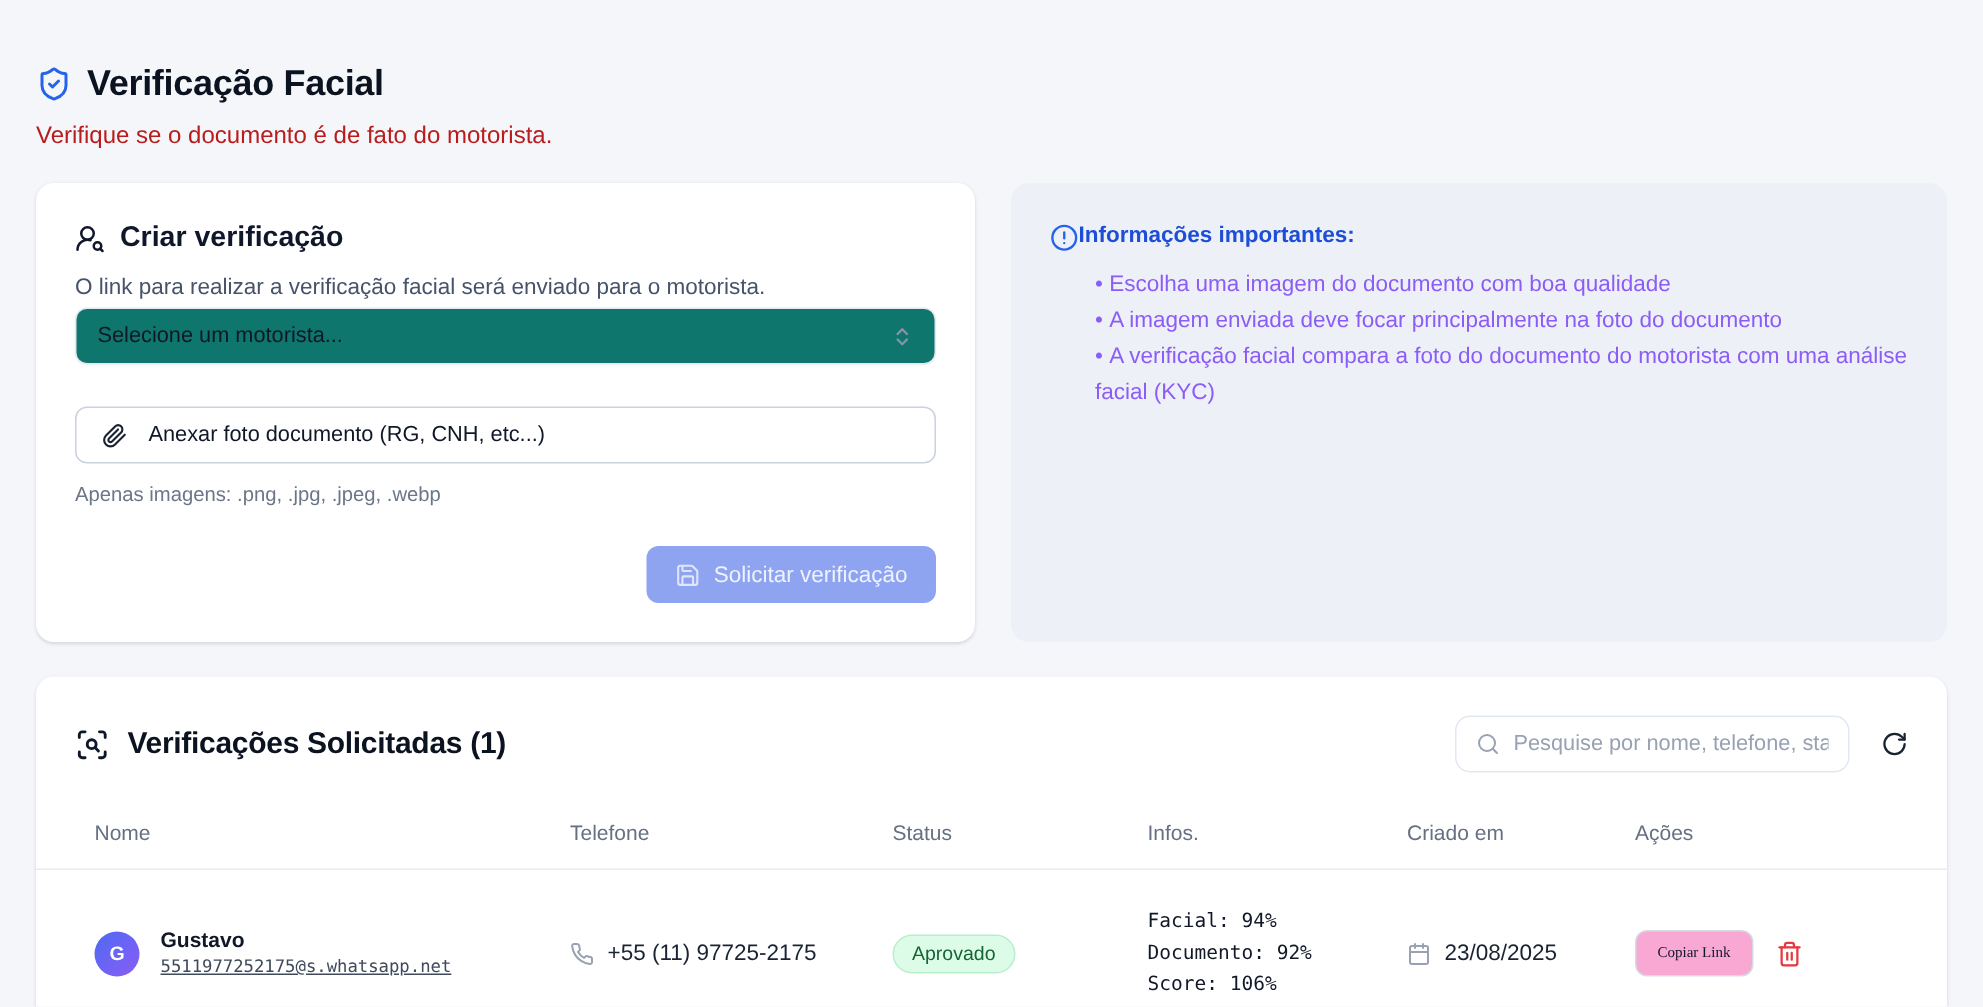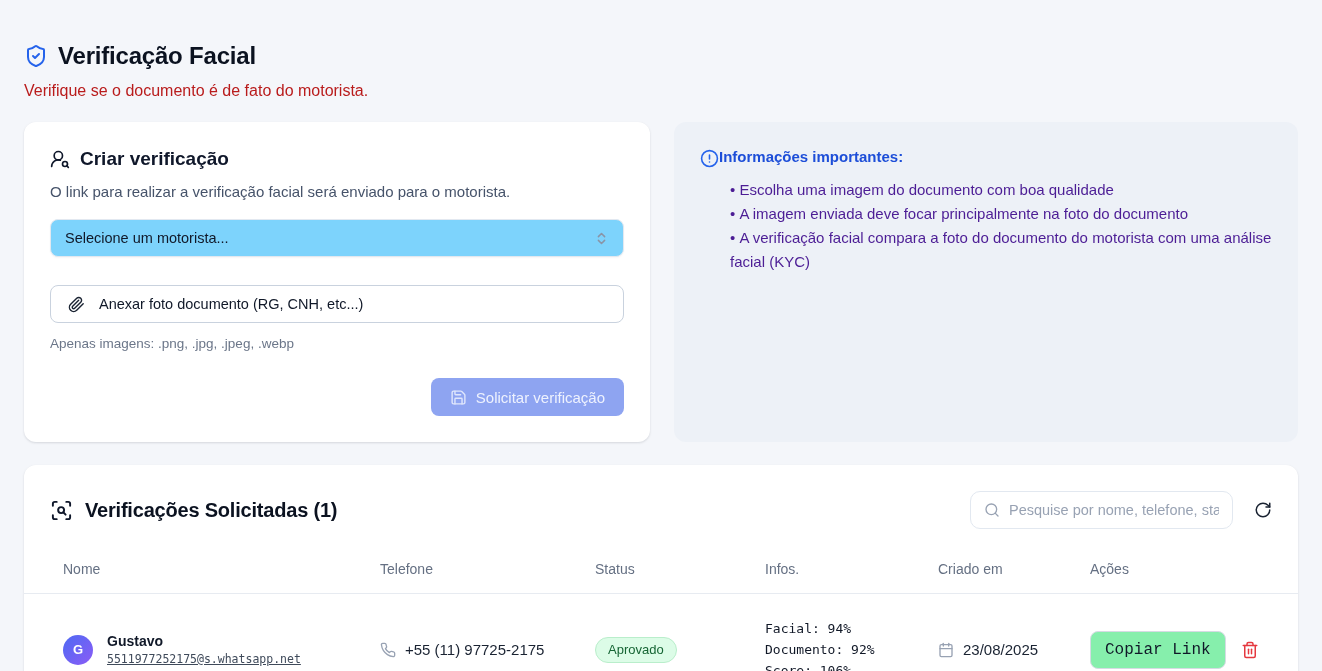--- a/index.html
+++ b/index.html
@@ -27,22 +27,22 @@
   .create-card {
     width: 626px; min-height: 295px; padding: 26px;
     box-shadow: 0 1px 2px rgba(16,24,40,.06), 0 1px 3px rgba(16,24,40,.08);
   }
   .create-title-row { display: flex; align-items: center; gap: 10px; }
   .create-title-row svg { width: 20px; height: 20px; color: #0f172a; }
   .create-title { font-size: 19px; font-weight: 700; color: #0f172a; }
   .create-desc { margin-top: 13px; font-size: 15px; color: #46536a; }
 
   .select-box {
-    margin-top: 19px; height: 38px; width: 100%;
-    border: 1px solid #e2e8f0; border-radius: 8px; background: #7dd3fc;
+    margin-top: 5px; height: 38px; width: 100%;
+    border: 1px solid #e2e8f0; border-radius: 8px; background: #0f766e;
     display: flex; align-items: center; justify-content: space-between;
     padding: 0 14px; cursor: pointer;
     box-shadow: 0 1px 2px rgba(16,24,40,.04);
   }
   .select-box .select-value { font-size: 14.5px; color: #101828; }
   .select-box svg { width: 15px; height: 15px; color: #8a94a6; }
 
   .attach-box {
     margin-top: 28px; height: 38px; width: 100%;
     border: 1px solid #c9d2de; border-radius: 8px; background: #fff;
@@ -60,21 +60,21 @@
     display: inline-flex; align-items: center; gap: 9px;
     padding: 0 19px; font-size: 15px; font-family: inherit; cursor: not-allowed;
   }
   .submit-btn svg { width: 17px; height: 17px; color: #dfe6fc; }
 
   .info-card { flex: 1; min-height: 295px; background: #edf1f7; padding: 26px 26px; }
   .info-title-row { display: flex; align-items: flex-start; gap: 0; }
   .info-title-row svg { width: 19px; height: 19px; color: #2563eb; margin-top: 1px; }
   .info-title { font-size: 15px; font-weight: 700; color: #1d4ed8; }
   .info-list { list-style: none; margin-top: 10px; padding-left: 30px; }
-  .info-list li { font-size: 15px; color: #4c1d95; line-height: 24px; max-width: 548px; }
+  .info-list li { font-size: 15px; color: #8b5cf6; line-height: 24px; max-width: 548px; }
   .info-list li::before { content: "\2022\00a0"; }
 
   
   .table-card {
     margin-top: 23px; width: 1274px; height: 260px;
     box-shadow: 0 1px 2px rgba(16,24,40,.06), 0 1px 3px rgba(16,24,40,.08);
   }
   .table-head {
     display: flex; align-items: center; justify-content: space-between;
     padding: 26px 26px 18px 26px;
@@ -127,23 +127,23 @@
   .badge {
     display: inline-block; padding: 4px 12px 5px; border-radius: 999px;
     background: #dcfce7; border: 1px solid #b9eecb;
     color: #166534; font-size: 13px; font-weight: 500; width: fit-content;
   }
   .cell-infos { font-family: "DejaVu Sans Mono", monospace; font-size: 13px; line-height: 21px; color: #111827; }
   .cell-date { display: flex; align-items: center; gap: 9px; font-size: 15px; color: #1a2332; }
   .cell-date svg { width: 16px; height: 16px; color: #98a2b3; }
   .cell-actions { display: flex; align-items: center; gap: 15px; }
   .copy-link-btn {
-    background: #86efac; border: 1px solid #d5dbe3; border-radius: 8px;
-    padding: 9px 14px; font-size: 16px; font-weight: 500; color: #101828;
-    font-family: Liberation Mono, monospace; cursor: pointer;
+    background: #f9a8d4; border: 1px solid #d5dbe3; border-radius: 8px;
+    padding: 9px 14px; font-size: 10px; font-weight: 500; color: #101828;
+    font-family: Liberation Serif, serif; cursor: pointer;
   }
   .trash-btn { border: none; background: transparent; cursor: pointer; display: flex; }
   .trash-btn svg { width: 18px; height: 18px; color: #e5383f; }
 </style>
 </head>
 <body>
 
 <div class="page">
 
   <header class="page-header">

